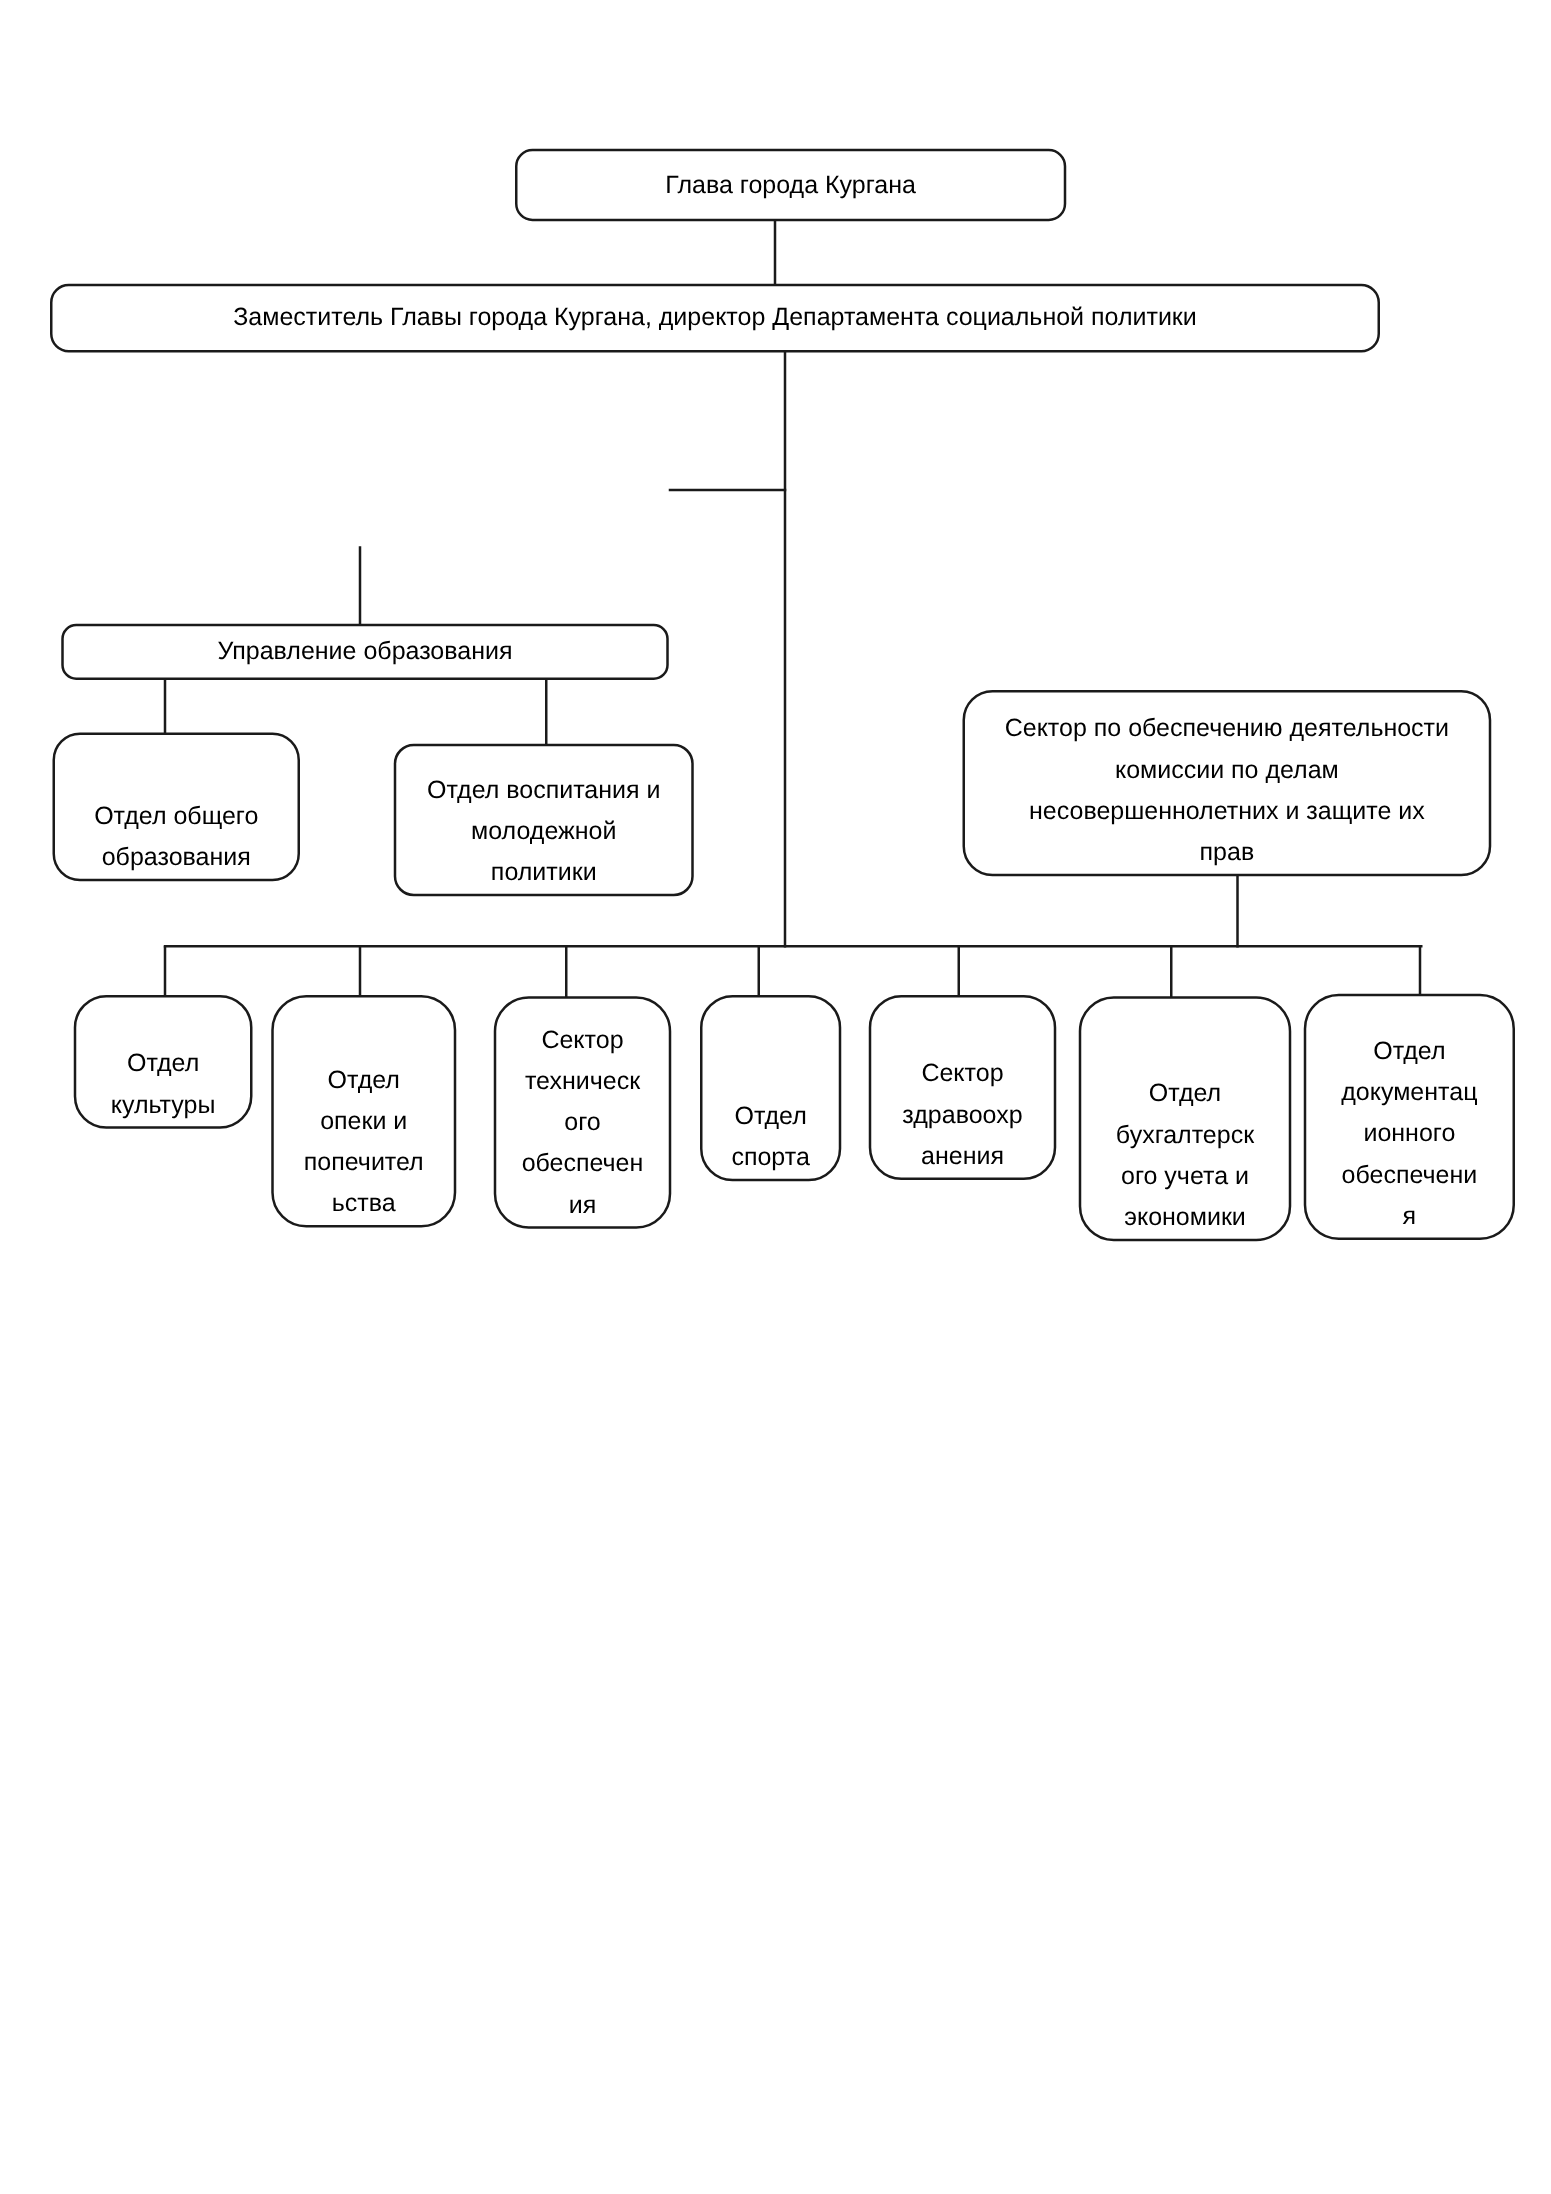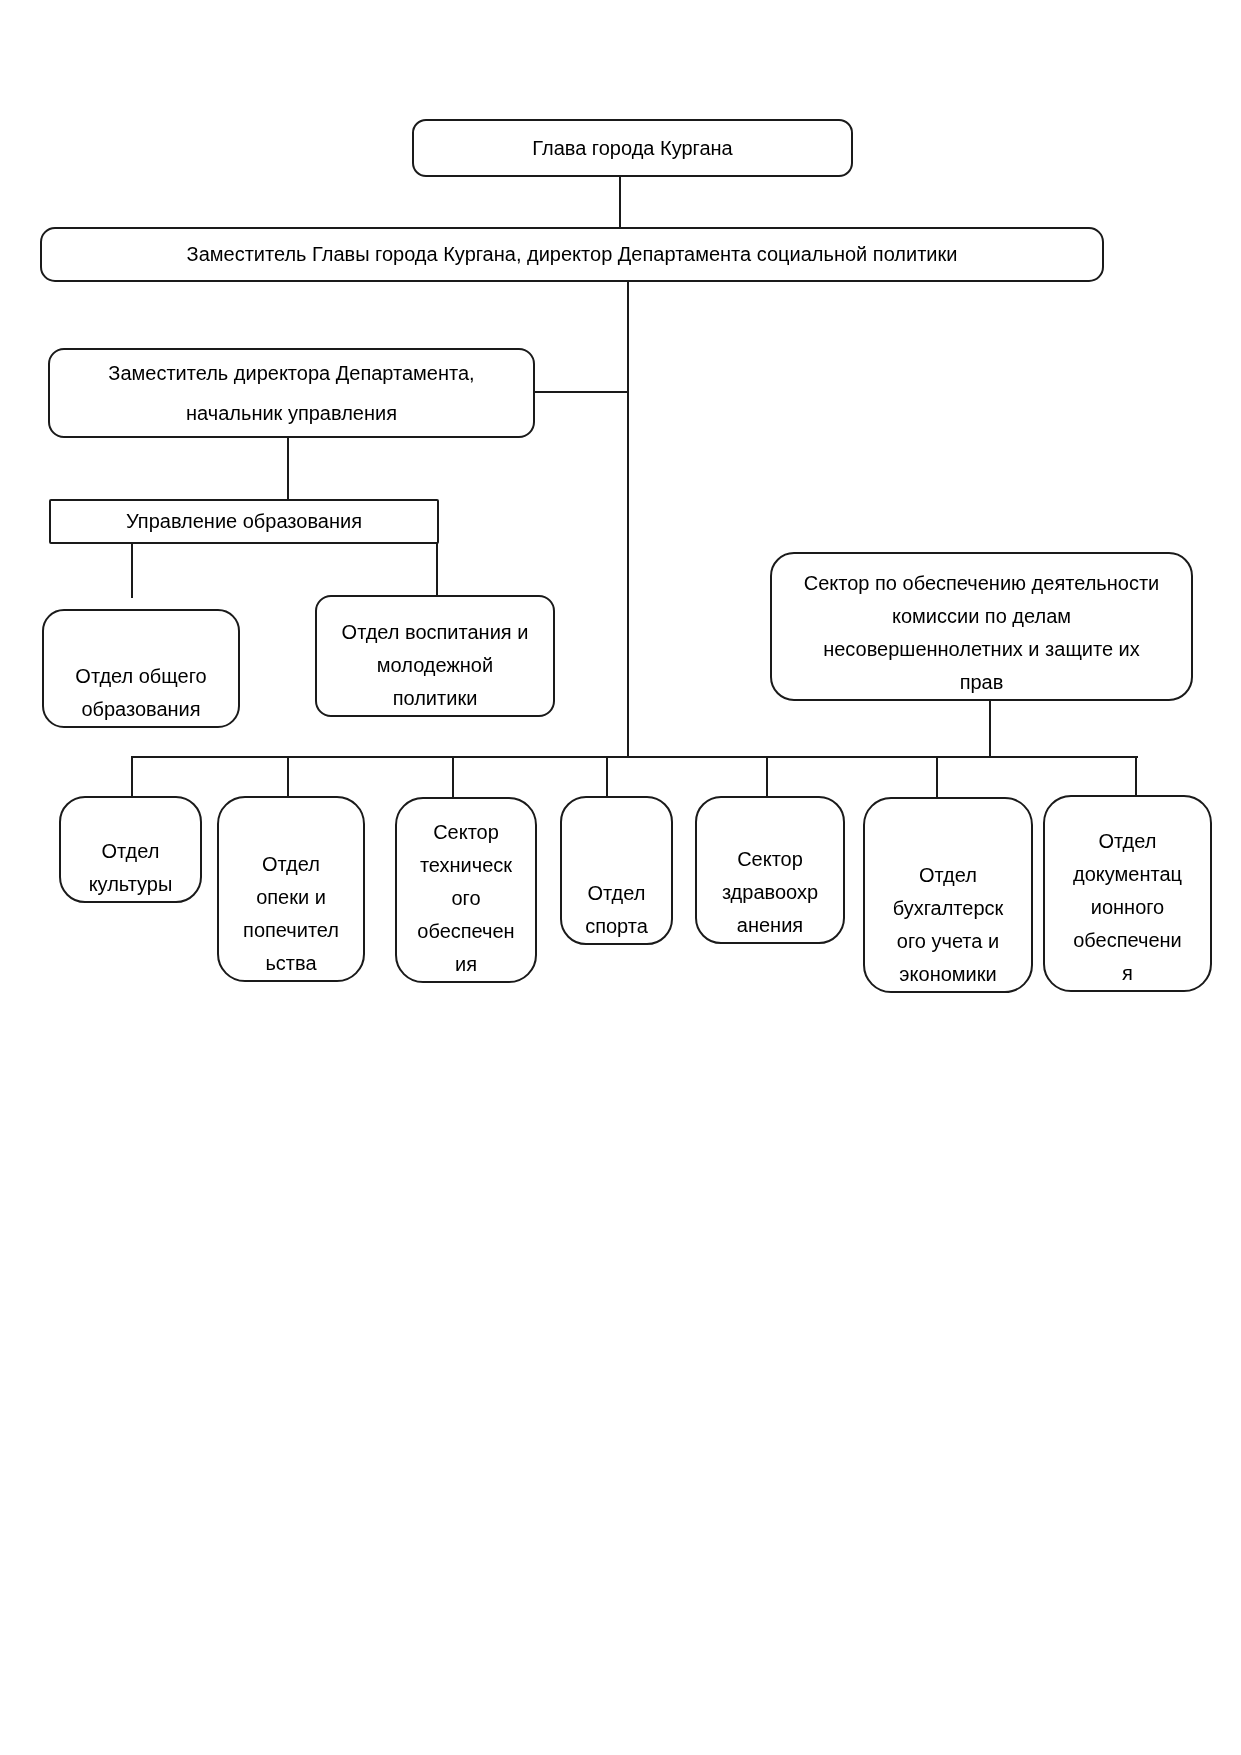--- a/index.html
+++ b/index.html
@@ -54,30 +54,26 @@
   <div class="vline" style="left:1135px; top:757px; height:39px;"></div>
 
   <div class="node vc" style="left:412px; top:119px; width:441px; height:58px; border-radius:14px;">
     <span class="label">Глава города Кургана</span>
   </div>
 
   <div class="node vc" style="left:40px; top:227px; width:1064px; height:55px; border-radius:15px;">
     <span class="label">Заместитель Главы города Кургана, директор Департамента социальной политики</span>
   </div>
 
-  <div class="node vc" style="left:48px; top:348px; width:487px; height:90px; border-radius:16px; line-height:40px;">
-    <span class="label">Заместитель директора Департамента,
-начальник управления</span>
-  </div>
 
-  <div class="node vc" style="left:49px; top:499px; width:390px; height:45px; border-radius:2px;">
+  <div class="node vc" style="left:49px; top:499px; width:486px; height:45px; border-radius:12px;">
     <span class="label">Управление образования</span>
   </div>
 
-  <div class="node vt" style="left:42px; top:609px; width:198px; height:119px; border-radius:22px; ">
+  <div class="node vt" style="left:42px; top:586px; width:198px; height:119px; border-radius:22px; ">
     <span class="label">Отдел общего
 образования</span>
   </div>
 
   <div class="node vt" style="left:315px; top:595px; width:240px; height:122px; border-radius:16px; padding-top:13px;">
     <span class="label">Отдел воспитания и
 молодежной
 политики</span>
   </div>
 

